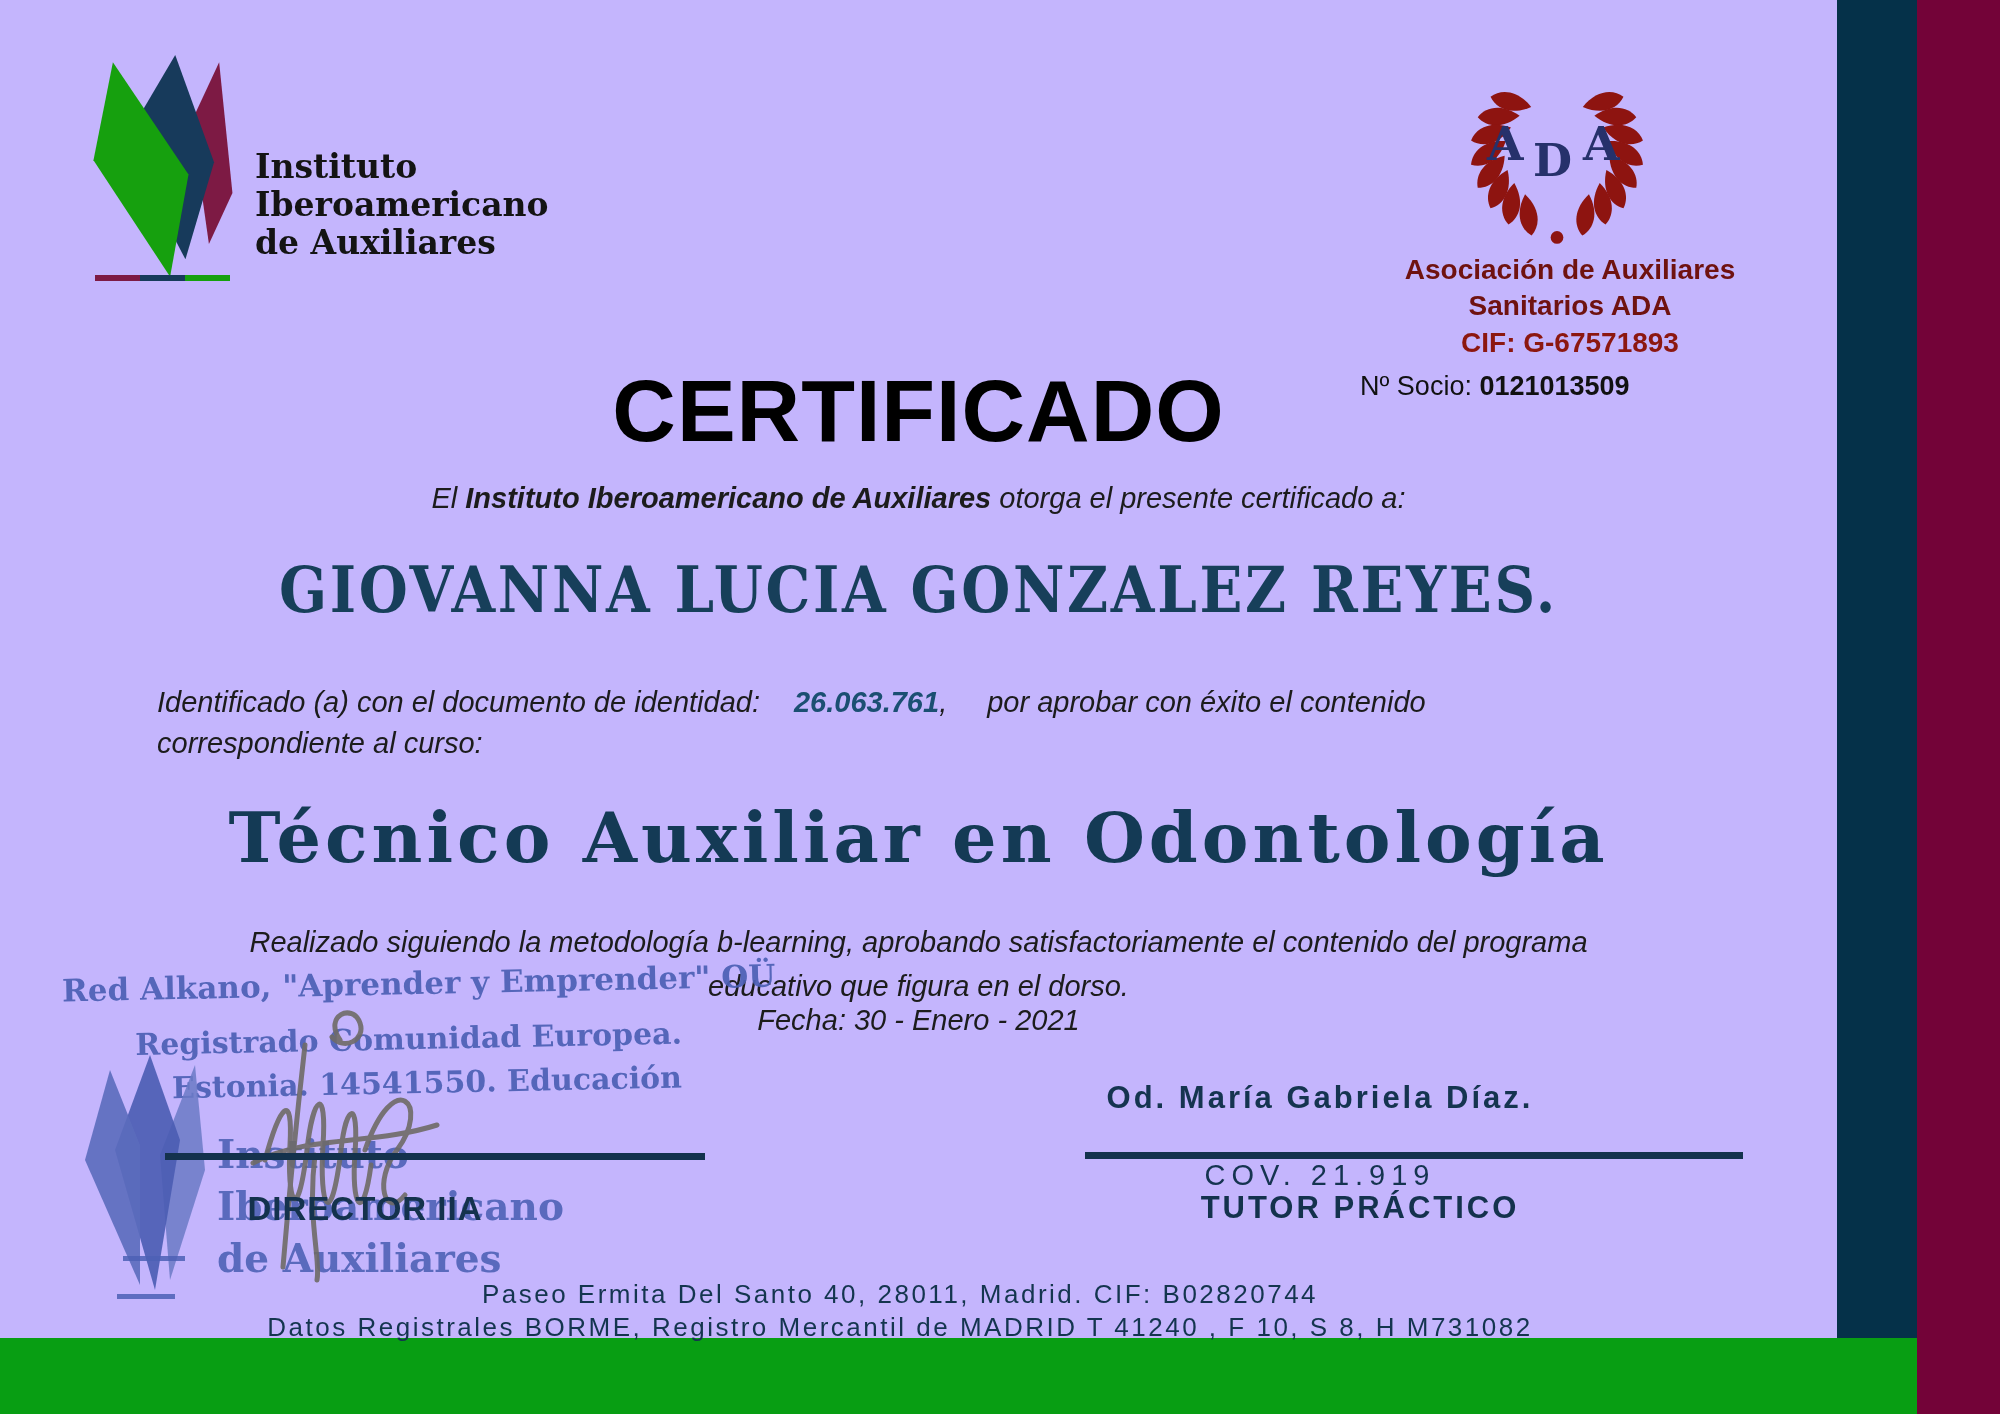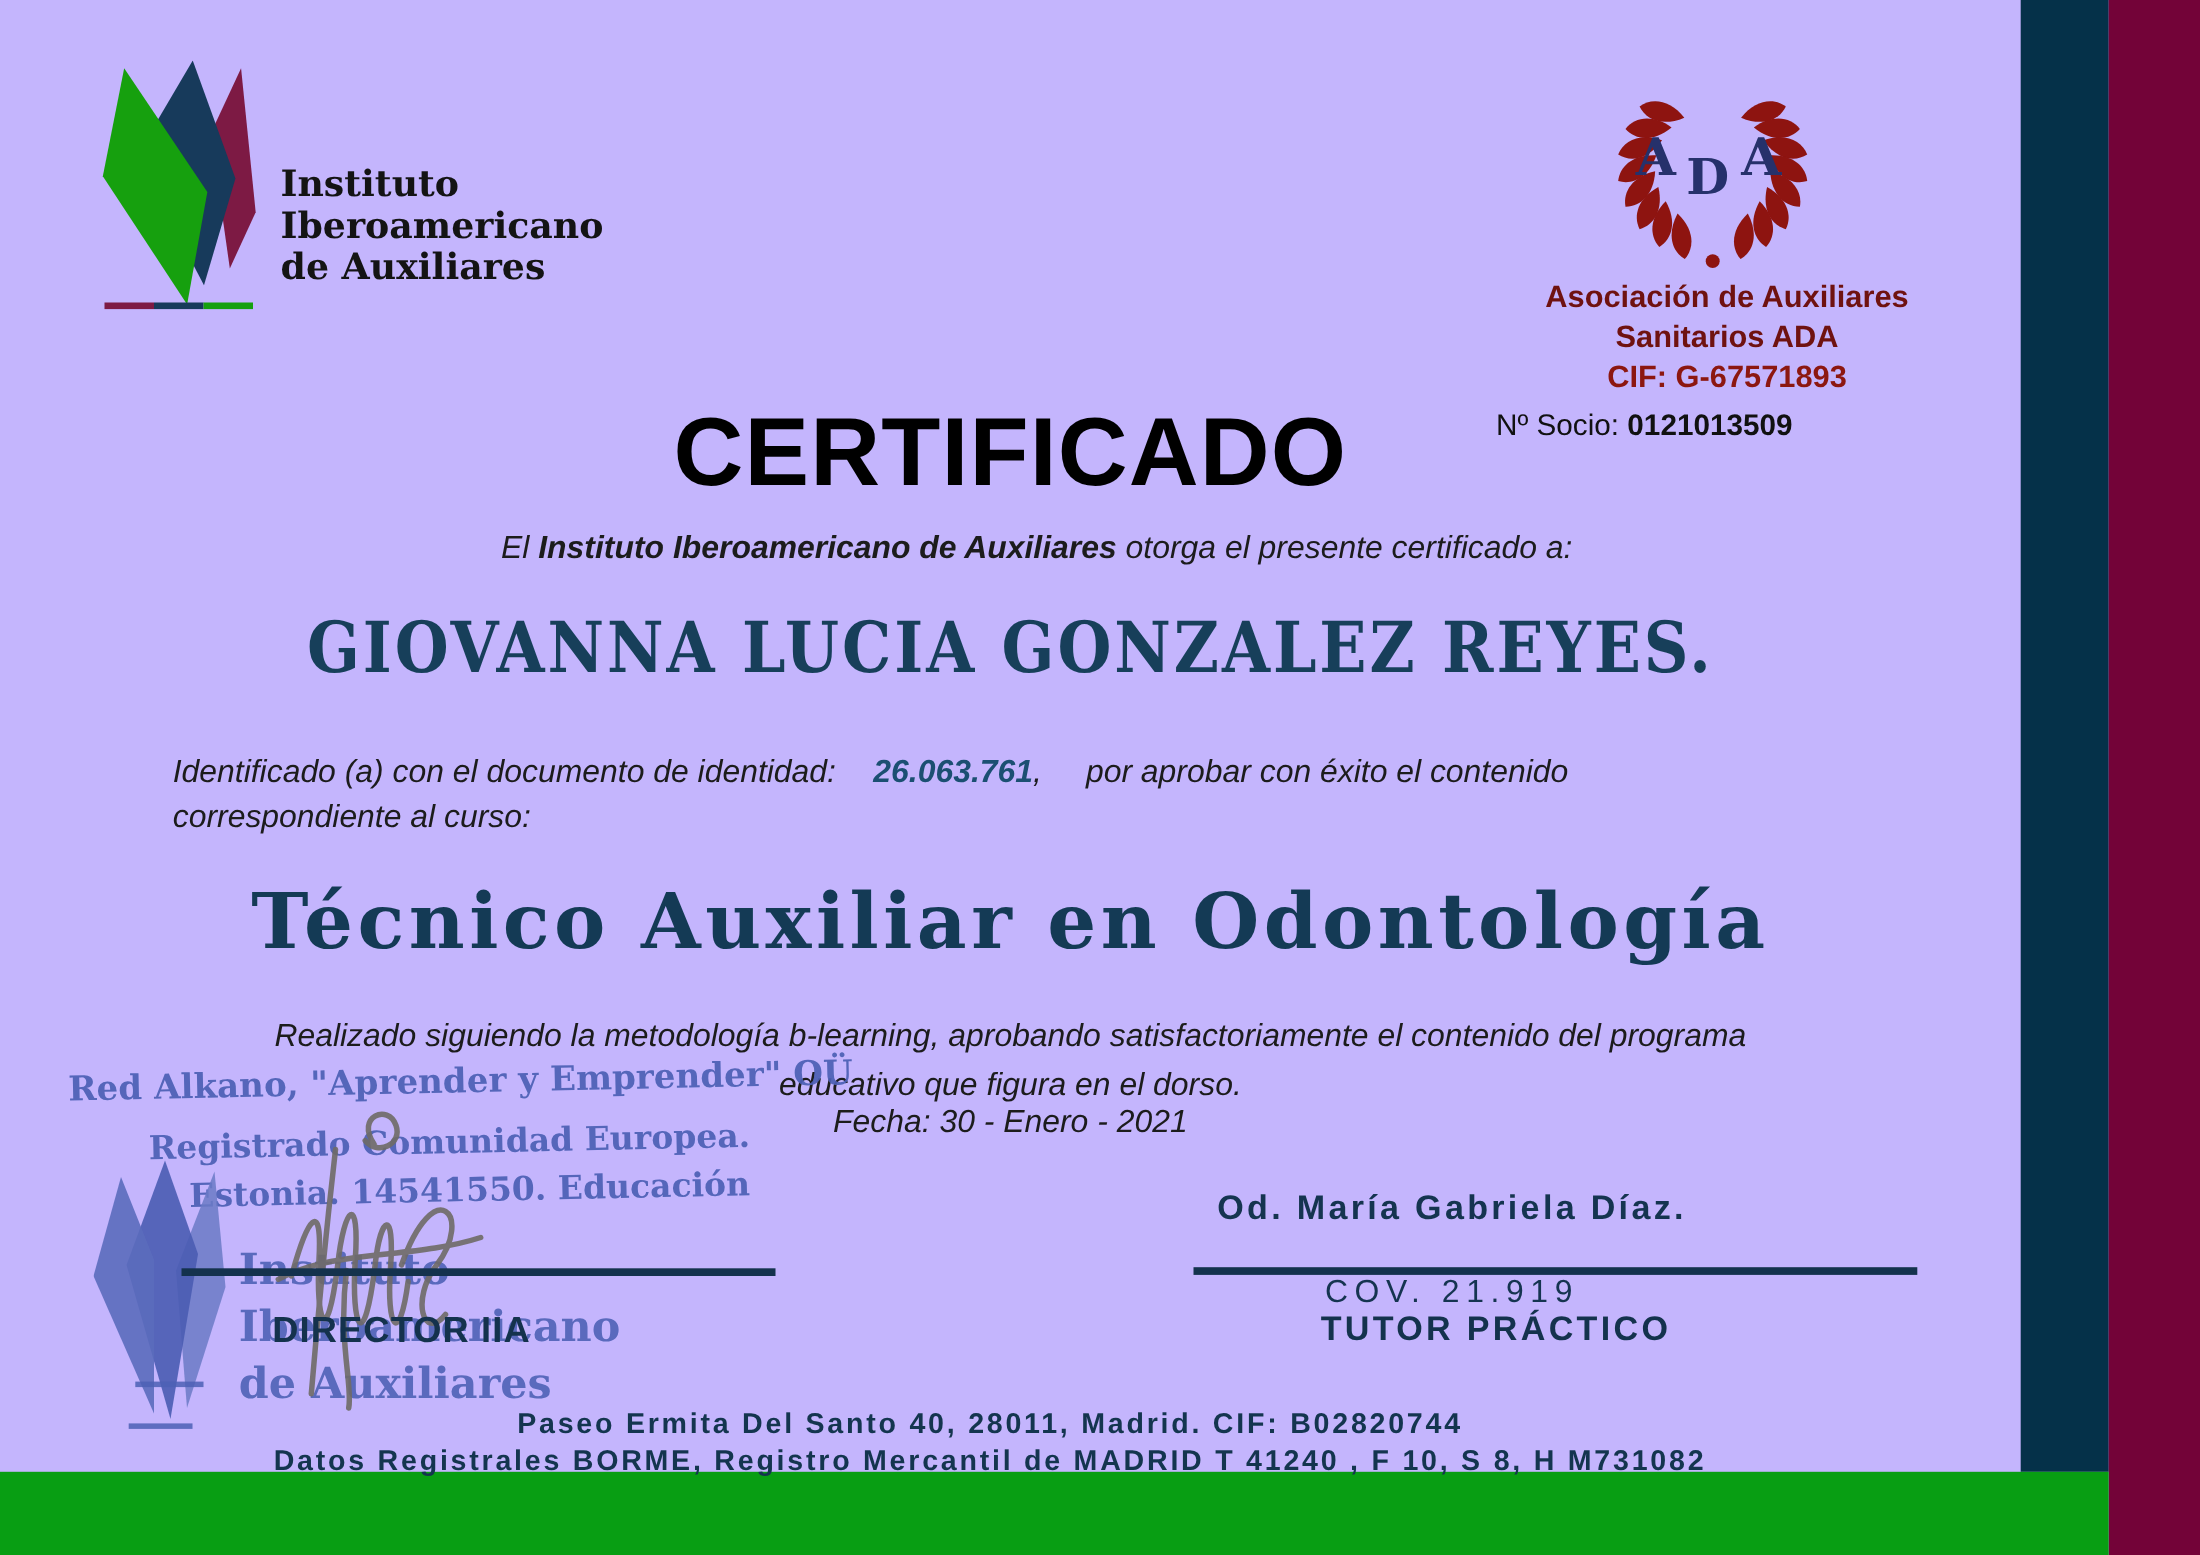--- a/index.html
+++ b/index.html
@@ -31,21 +31,21 @@
   .ada-name{left:1360px;top:252px;width:420px;text-align:center;
     font-weight:bold;font-size:28px;line-height:36px;color:#6f1210;}
   .ada-cif{left:1360px;top:327px;width:420px;text-align:center;
     font-weight:bold;font-size:28px;color:#8c1710;}
   .ada-socio{left:1360px;top:371px;width:420px;text-align:left;font-size:27px;color:#111;}
   .ada-socio b{font-weight:bold;}
 
   
   .cert-title{left:0;top:360px;width:1837px;text-align:center;
     font-weight:bold;font-size:88px;letter-spacing:1px;color:#000;}
-  .intro{left:0;top:482px;width:1837px;text-align:center;font-style:italic;font-size:29px;white-space:nowrap;padding-left:24px;}
+  .intro{left:0;top:482px;width:1837px;text-align:center;font-style:italic;font-size:29px;white-space:nowrap;}
   .intro b{font-weight:bold;}
   .recipient{left:0;top:552px;width:1837px;text-align:center;
     font-family:"DejaVu Serif",serif;font-weight:bold;font-size:64px;letter-spacing:3px;
     color:#173f5a;transform:scaleX(0.88);transform-origin:50% 50%;white-space:nowrap;}
   .idblock{left:157px;top:682px;width:1360px;font-style:italic;font-size:29px;line-height:41px;}
   .idblock .num{font-weight:bold;color:#1b4f72;margin-left:34px;}
   .idblock .post{margin-left:40px;}
   .course{left:0;top:796px;width:1837px;text-align:center;
     font-family:"DejaVu Serif",serif;font-weight:bold;font-size:70px;letter-spacing:4px;
     color:#143a55;white-space:nowrap;}
@@ -73,21 +73,21 @@
     font-weight:bold;font-size:33px;letter-spacing:1px;color:#14324d;}
   .tutor-name{left:1020px;top:1080px;width:600px;text-align:center;
     font-weight:bold;font-size:31px;letter-spacing:3px;color:#153450;white-space:nowrap;}
   .tutor-cov{left:1020px;top:1159px;width:600px;text-align:center;
     font-size:29px;letter-spacing:6px;color:#153450;}
   .tutor-title{left:1040px;top:1190px;width:640px;text-align:center;
     font-weight:bold;font-size:31px;letter-spacing:3px;color:#14324d;}
 
   
   .footer-line{position:absolute;left:0;width:1800px;text-align:center;
-    font-weight:bold;font-size:26px;letter-spacing:2.5px;color:#14354f;white-space:nowrap;}
+    font-weight:normal;font-size:26px;letter-spacing:2.5px;color:#14354f;white-space:nowrap;}
   .footer-1{top:1279px;}
   .footer-2{top:1312px;}
 </style>
 </head>
 <body>
 
 <div class="page">
 
   <div class="bar-navy"></div>
   <div class="bar-maroon"></div>

